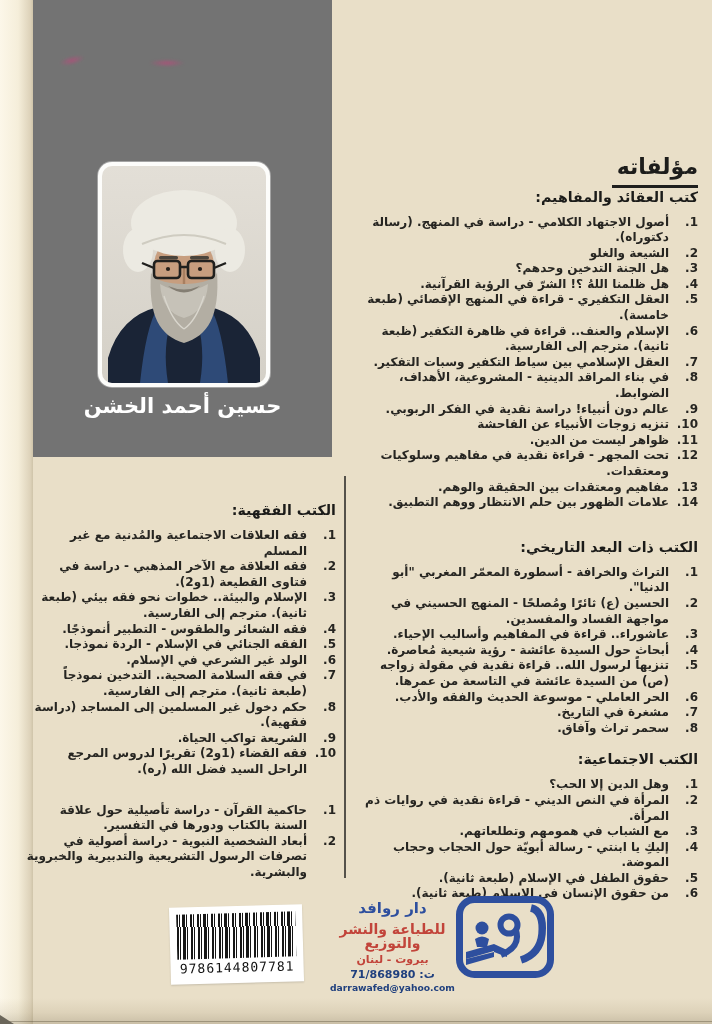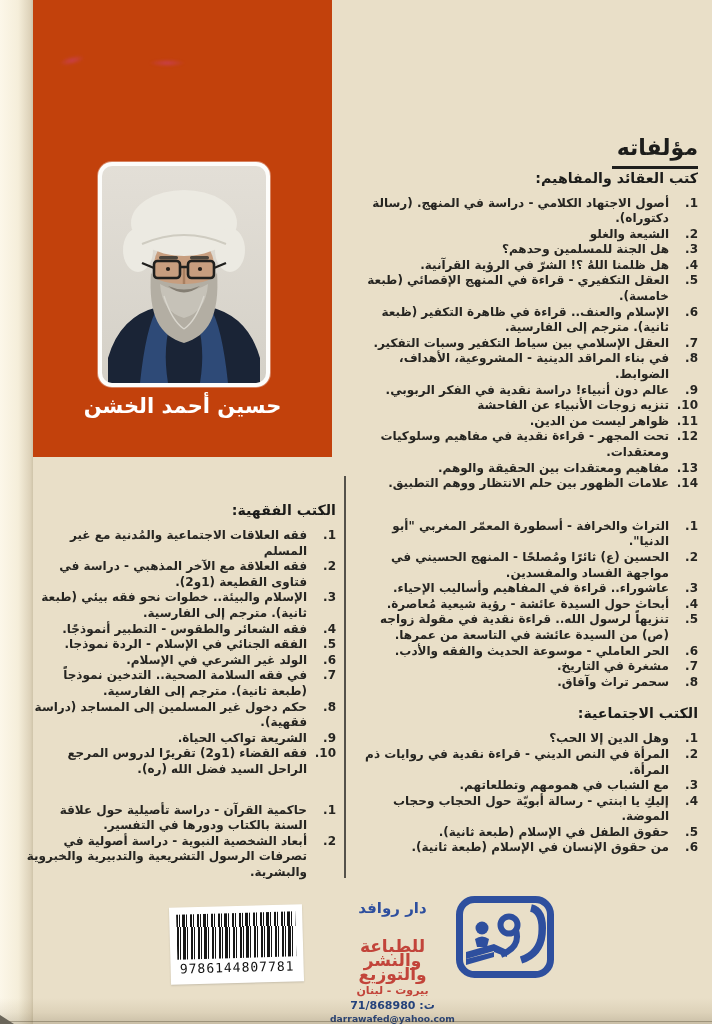--- a/index.html
+++ b/index.html
@@ -7,37 +7,37 @@
     position:relative; width:712px; height:1024px; margin:0 auto;
     background:#e9dfc8; overflow:hidden;
     font-family:"DejaVu Sans", sans-serif; direction:rtl; color:#24231f;
   }
   
   .spine {
     position:absolute; left:0; top:0; width:33px; height:100%;
     background:linear-gradient(90deg,#fcf7e9 0%,#f5eeda 55%,#ddd2b9 92%,#cfc4a9 100%);
   }
   
-  .panel { position:absolute; left:33px; top:0; width:299px; height:457px; background:#c2410c; }
+  .panel { position:absolute; left:33px; top:0; width:299px; height:457px; background:#737373; }
   .smudge { position:absolute; border-radius:50%; filter:blur(1px);
     background:radial-gradient(closest-side, rgba(205,62,125,.55), rgba(205,62,125,0)); }
   .s1 { left:26px; top:56px; width:26px; height:9px; transform:rotate(-14deg); }
   .s2 { left:116px; top:59px; width:36px; height:8px; }
   .photo-frame {
     position:absolute; left:65px; top:162px; width:172px; height:225px;
     background:#fdfdfb; border-radius:14px; padding:4px; box-sizing:border-box;
     box-shadow:0 0 0 1px rgba(255,255,255,.35);
   }
   .photo-frame svg { display:block; width:100%; height:100%; border-radius:10px; }
   .author-name {
     position:absolute; left:0; top:394px; width:100%; text-align:center;
     color:#ffffff; font-size:21px; font-weight:bold; letter-spacing:.2px;
   }
   
-  .col-right { position:absolute; right:14px; top:135px; width:344px; }
+  .col-right { position:absolute; right:14px; top:154px; width:344px; }
   .page-title { font-size:22px; line-height:26px; font-weight:bold; color:#1d1d1b; }
   .title-underline { width:86px; height:2.5px; background:#1f1f1d; margin-top:5px; }
   .sec-heading { margin:0; font-size:14.2px; line-height:18px; font-weight:bold; color:#1b1b19; }
   .works-section.sec-a { }
   .works-section.sec-b { margin-top:27px; }
   .works-section.sec-c { margin-top:14px; }
   .works-list { margin-top:9px; }
   .work-item { display:flex; align-items:flex-start; column-gap:6px;
     font-size:12px; line-height:15.6px; font-weight:bold; color:#262521; }
   .num { flex:none; width:23px; text-align:right; }
@@ -60,21 +60,21 @@
       #161616 3px 4px, #ffffff 4px 6px,
       #161616 6px 9px, #ffffff 9px 10px,
       #161616 10px 11px, #ffffff 11px 14px,
       #161616 14px 16px, #ffffff 16px 17px,
       #161616 17px 18px, #ffffff 18px 21px);
   }
   .barcode-num { direction:ltr; text-align:center; margin-top:2px;
     font-family:"DejaVu Sans Mono", monospace; font-size:13px; letter-spacing:1px; color:#111; }
   .pub-block { position:absolute; left:329px; top:897px; width:127px; text-align:center; }
   .pub-name    { color:#2e4f9e; font-size:15px; line-height:22px; font-weight:bold; }
-  .pub-tagline { color:#c2443a; font-size:17px; line-height:14px; font-weight:bold; margin-top:20px; }
+  .pub-tagline { color:#c2443a; font-size:14px; line-height:14px; font-weight:bold; margin-top:3px; }
   .pub-loc     { color:#c2443a; font-size:11px;  line-height:11px; font-weight:bold; margin-top:4px; }
   .pub-phone   { color:#20407e; font-size:11px; line-height:13px; font-weight:bold; margin-top:3px; }
   .pub-email   { color:#20407e; font-size:9.2px; line-height:11px; font-weight:bold; direction:ltr; margin-top:1px; }
   .logo { position:absolute; left:455px; top:895px; width:100px; height:84px; }
   .logo svg { width:100%; height:100%; display:block; }
   
   .bottom-shade { position:absolute; left:0; right:0; bottom:0; height:26px;
     background:linear-gradient(180deg, rgba(120,100,60,0) 0%, rgba(120,100,60,.10) 55%, rgba(90,75,45,.22) 100%); }
   .bottom-line { position:absolute; left:0; right:0; bottom:2px; height:1.5px; background:rgba(70,60,40,.35); }
   .corner-notch { position:absolute; left:0; bottom:0; width:14px; height:9px; background:#6b665a;
@@ -149,21 +149,21 @@
             <span class="txt">أصول الاجتهاد الكلامي - دراسة في المنهج. (رسالة دكتوراه).</span>
           </div>
 
           <div class="work-item">
             <span class="num">2.</span>
             <span class="txt">الشيعة والغلو</span>
           </div>
 
           <div class="work-item">
             <span class="num">3.</span>
-            <span class="txt">هل الجنة للمسلمين وحدهم؟</span>
+            <span class="txt">هل الجنة التدخين وحدهم؟</span>
           </div>
 
           <div class="work-item">
             <span class="num">4.</span>
             <span class="txt">هل ظلمنا اللهُ ؟! الشرّ في الرؤية القرآنية.</span>
           </div>
 
           <div class="work-item">
             <span class="num">5.</span>
             <span class="txt">العقل التكفيري - قراءة في المنهج الإقصائي (طبعة خامسة).</span>
@@ -210,20 +210,21 @@
           </div>
 
           <div class="work-item">
             <span class="num">14.</span>
             <span class="txt">علامات الظهور بين حلم الانتظار ووهم التطبيق.</span>
           </div>
         </div>
     </section>
 
     <section class="works-section sec-b">
+      <h2 class="sec-heading">الكتب ذات البعد التاريخي:</h2>
       <div class="works-list">
 
           <div class="work-item">
             <span class="num">1.</span>
             <span class="txt">التراث والخرافة - أسطورة المعمّر المغربي "أبو الدنيا".</span>
           </div>
 
           <div class="work-item">
             <span class="num">2.</span>
             <span class="txt">الحسين (ع) ثائرًا ومُصلحًا - المنهج الحسيني في مواجهة الفساد والمفسدين.</span>

